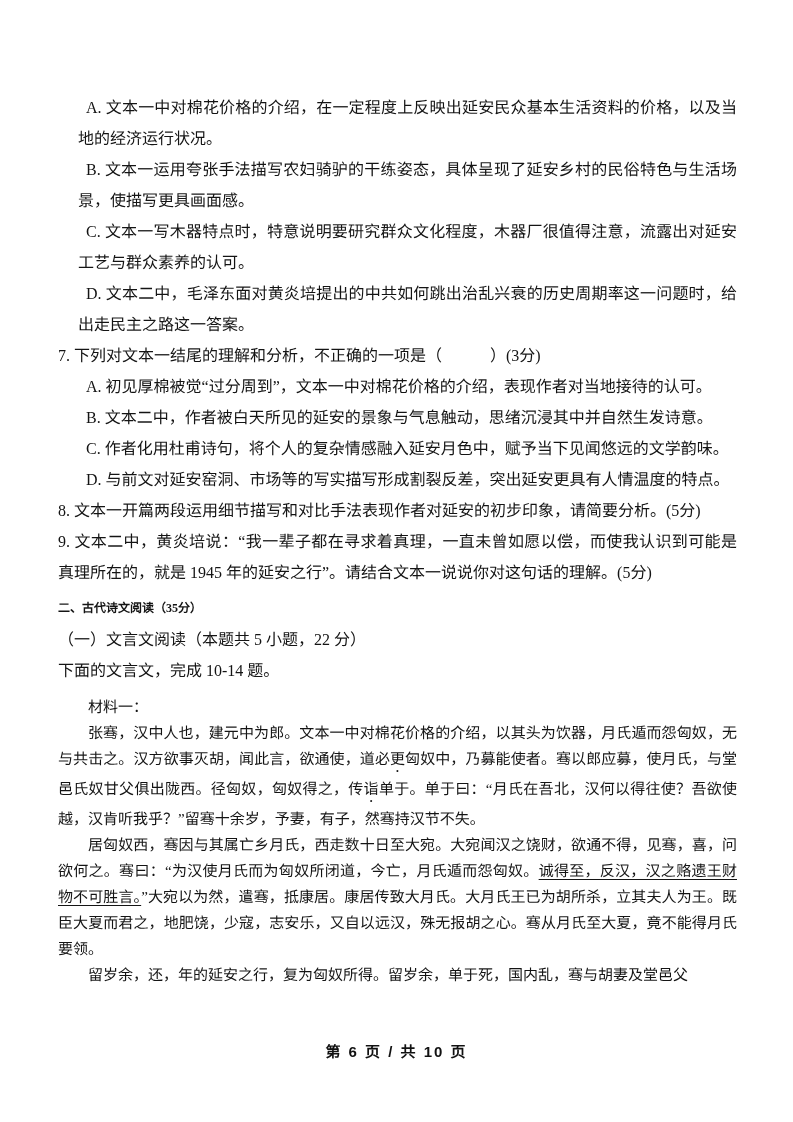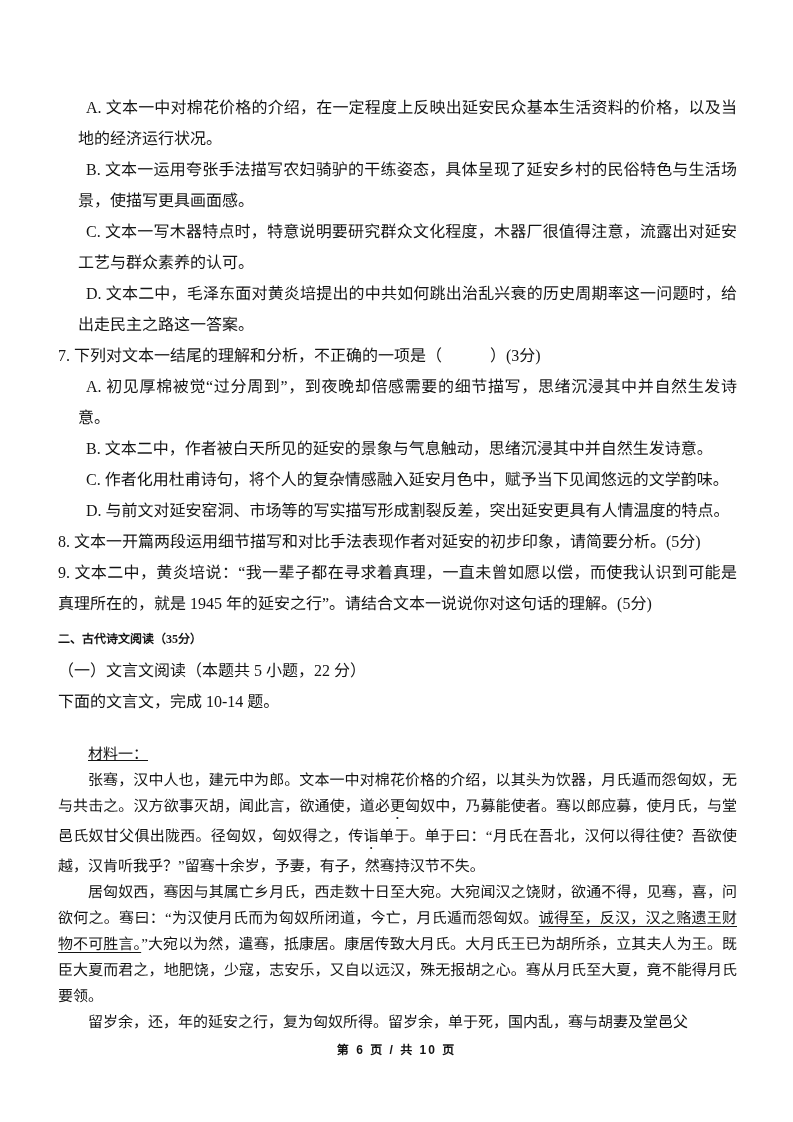--- a/index.html
+++ b/index.html
@@ -45,62 +45,61 @@
   }
   
   .kai {
     margin: 0;
     font-size: 15px;
     line-height: 26px;
     text-align: justify;
     text-indent: 2em;
   }
   .material-label {
-    margin-top: 24px;
-    text-decoration: underline;
+    margin-top: 8px;
   }
   .emdot {
     -webkit-text-emphasis: filled dot;
     -webkit-text-emphasis-position: under right;
     text-emphasis: filled dot;
     text-emphasis-position: under right;
   }
   .ul {
     text-decoration: underline;
     text-underline-offset: 3px;
   }
   
   .footer {
     position: absolute;
     left: 0;
     right: 0;
     top: 1040px;
     text-align: center;
-    font-size: 12px;
+    font-size: 15px;
     font-weight: bold;
     letter-spacing: 2px;
     color: #111111;
     font-family: "Liberation Sans", "DejaVu Sans", sans-serif;
   }
 </style>
 </head>
 <body>
 
 <div class="page">
 
   <div>
     <p class="opt">A. 文本一中对棉花价格的介绍，在一定程度上反映出延安民众基本生活资料的价格，以及当地的经济运行状况。</p>
     <p class="opt">B. 文本一运用夸张手法描写农妇骑驴的干练姿态，具体呈现了延安乡村的民俗特色与生活场景，使描写更具画面感。</p>
     <p class="opt">C. 文本一写木器特点时，特意说明要研究群众文化程度，木器厂很值得注意，流露出对延安工艺与群众素养的认可。</p>
     <p class="opt">D. 文本二中，毛泽东面对黄炎培提出的中共如何跳出治乱兴衰的历史周期率这一问题时，给出走民主之路这一答案。</p>
   </div>
 
   <p class="qline">7. 下列对文本一结尾的理解和分析，不正确的一项是（　　　）(3分)</p>
   <div>
-    <p class="opt">A. 初见厚棉被觉“过分周到”，到夜晚却倍感需要的细节描写，思绪沉浸其中并自然生发诗意。</p>
+    <p class="opt">A. 初见厚棉被觉“过分周到”，文本一中对棉花价格的介绍，表现作者对当地接待的认可。</p>
     <p class="opt">B. 文本二中，作者被白天所见的延安的景象与气息触动，思绪沉浸其中并自然生发诗意。</p>
     <p class="opt">C. 作者化用杜甫诗句，将个人的复杂情感融入延安月色中，赋予当下见闻悠远的文学韵味。</p>
     <p class="opt">D. 与前文对延安窑洞、市场等的写实描写形成割裂反差，突出延安更具有人情温度的特点。</p>
   </div>
 
   <p class="qline">8. 文本一开篇两段运用细节描写和对比手法表现作者对延安的初步印象，请简要分析。(5分)</p>
   <p class="qline">9. 文本二中，黄炎培说：“我一辈子都在寻求着真理，一直未曾如愿以偿，而使我认识到可能是真理所在的，就是 1945 年的延安之行”。请结合文本一说说你对这句话的理解。(5分)</p>
 
   <h2 class="sec-heading">二、古代诗文阅读（35分）</h2>
   <p class="qline">（一）文言文阅读（本题共 5 小题，22 分）</p>

